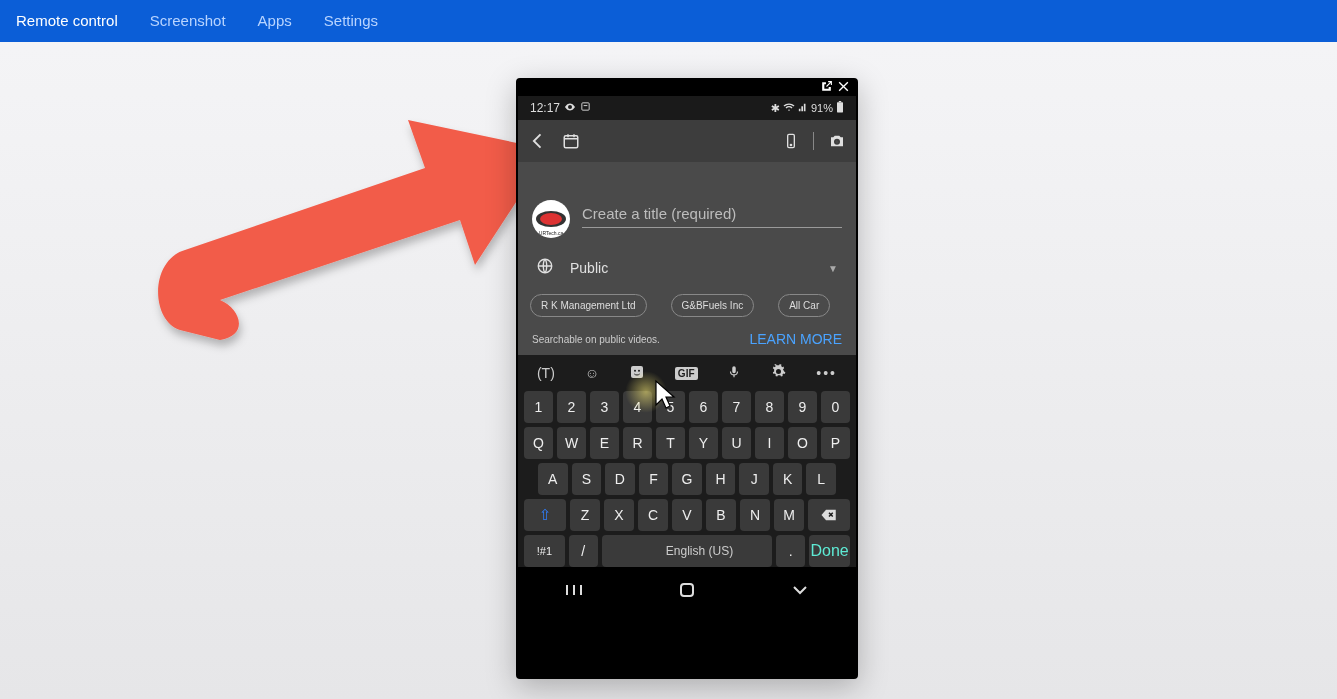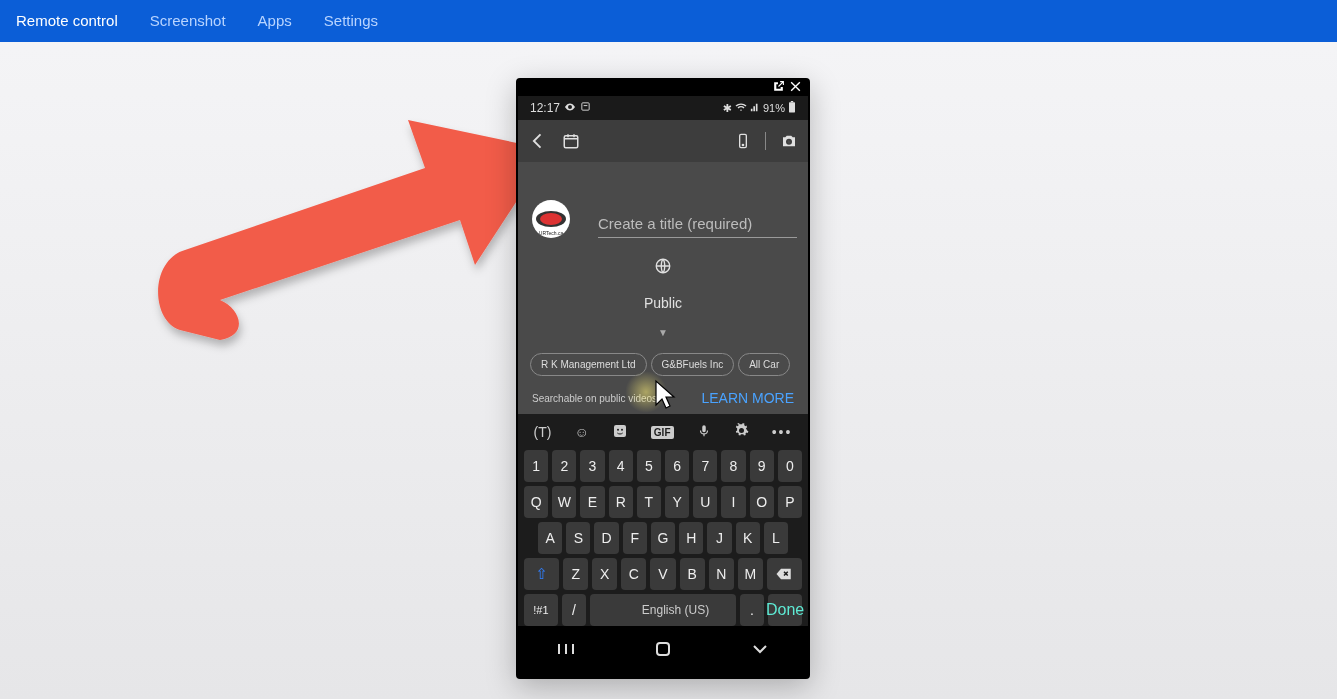--- a/index.html
+++ b/index.html
@@ -34,21 +34,21 @@
     left: 130px;
     top: 100px;
     pointer-events: none;
   }
 
   
   .phone-outer {
     position: absolute;
     left: 516px;
     top: 78px;
-    width: 294px;
+    width: 342px;
     height: 601px;
     background: #000;
     border: 2px solid #000;
     border-radius: 4px;
     box-shadow: 0 8px 30px rgba(0,0,0,.25);
   }
   .phone-controls {
     position: absolute;
     right: 4px;
     top: -2px;
@@ -83,23 +83,23 @@
   }
   .app-bar-left, .app-bar-right { display: flex; align-items: center; gap: 14px; }
   .icon-btn { color: #e0e0e0; cursor: pointer; display:flex; align-items:center; }
 
   .content {
     background: #4a4a4a;
     position: relative;
   }
   .title-row {
     display: flex;
-    align-items: flex-end;
+    align-items: flex-start;
     padding: 38px 14px 8px 14px;
-    gap: 28px;
+    gap: 12px;
   }
   .avatar {
     width: 38px; height: 38px;
     border-radius: 50%;
     background: #fff;
     display:flex; align-items:center; justify-content:center;
     flex-shrink: 0;
     position: relative;
     overflow: hidden;
   }
@@ -122,28 +122,27 @@
     outline: none;
   }
   .title-input::placeholder { color: #bcbcbc; }
 
   .row {
     display: flex;
     align-items: center;
     padding: 11px 18px;
     color: #e0e0e0;
     gap: 16px;
-    flex-direction: column;
   }
   .row .label { flex: 1; font-size: 14px; }
   .dropdown-arrow { color: #aaa; font-size: 10px; }
 
   .chips {
     display: flex;
-    gap: 4px;
+    gap: 24px;
     padding: 4px 12px 8px 12px;
     overflow: hidden;
     align-items: flex-end;
   }
   .chip {
     border: 1px solid #888;
     border-radius: 14px;
     padding: 5px 10px;
     font-size: 10px;
     color: #ddd;

